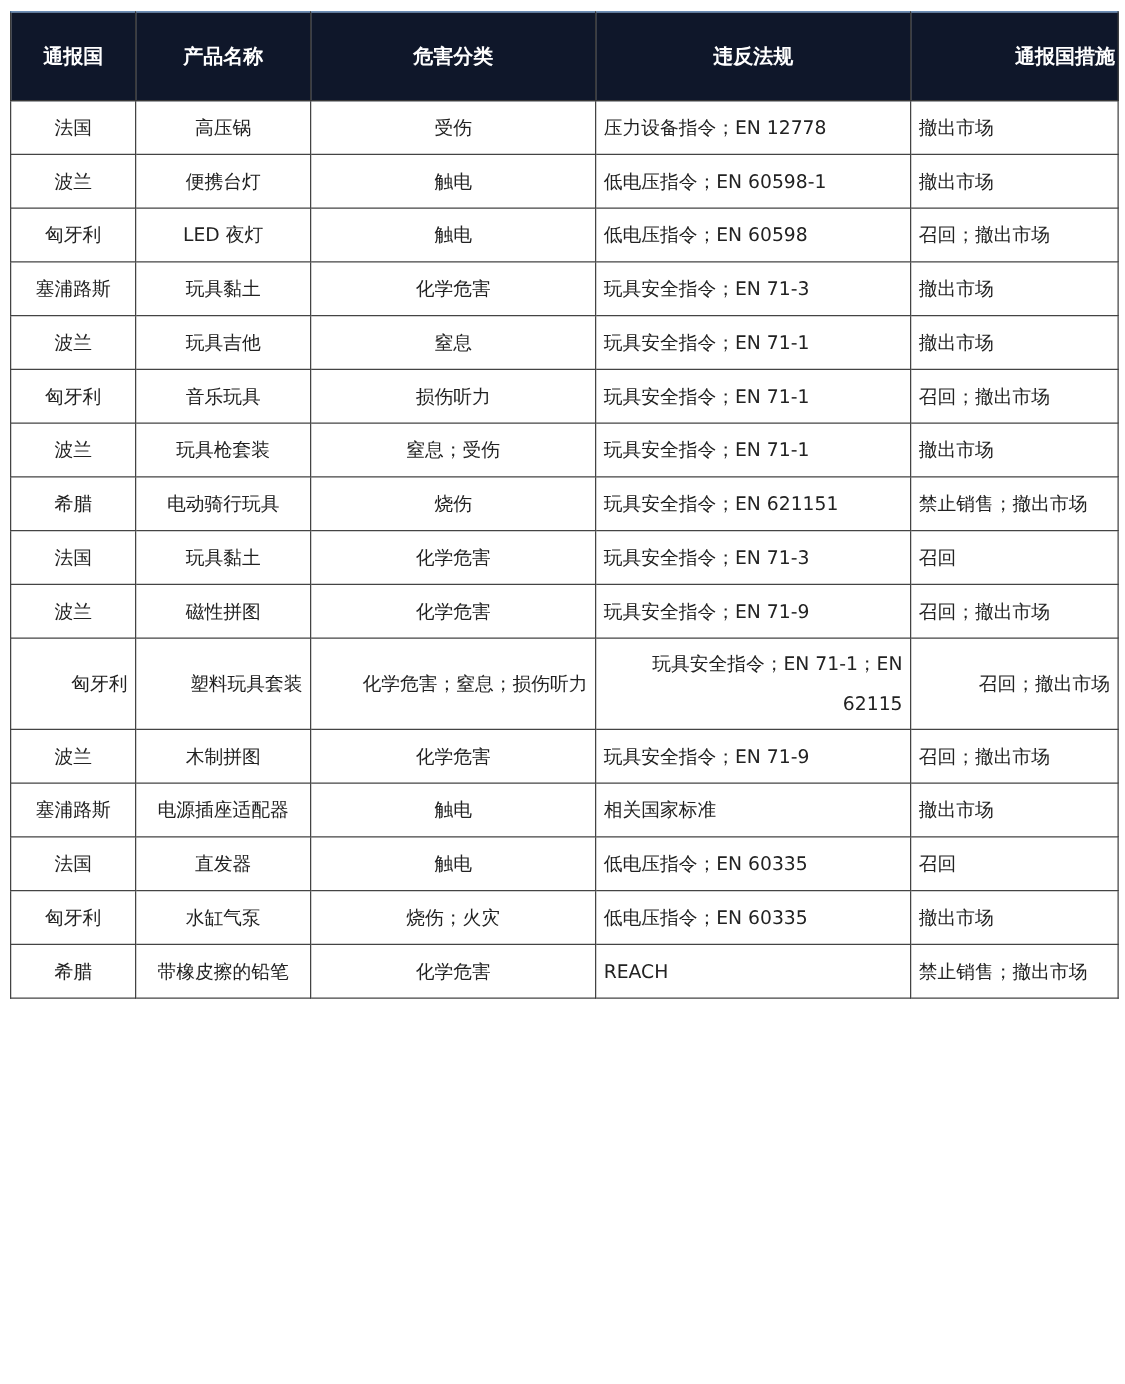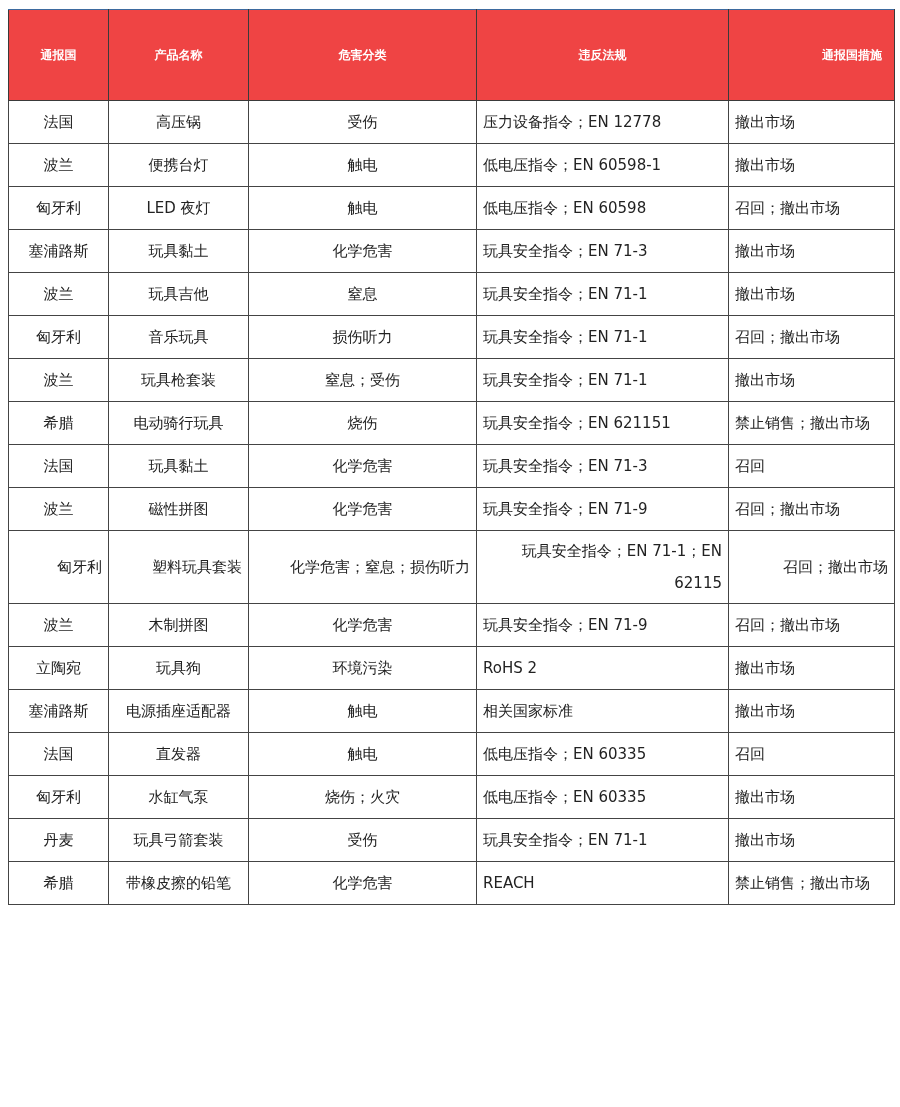--- a/index.html
+++ b/index.html
@@ -2,22 +2,22 @@
 <html><head>
 <meta charset="utf-8">
 <style>
   html, body { margin: 0; padding: 0; background: #ffffff; }
   body { width: 900px; height: 1107px; position: relative; overflow: hidden;
          font-family: "DejaVu Sans", "Liberation Sans", sans-serif; }
   table { position: absolute; left: 8px; top: 9px; border-collapse: collapse;
           table-layout: fixed; width: 886px; }
   col.c0 { width: 100px; } col.c1 { width: 140px; } col.c2 { width: 228px; }
   col.c3 { width: 252px; } col.c4 { width: 166px; }
-  th { background: #ef4444; color: #ffffff; font-weight: bold; font-size: 12px;
-       height: 66px; border: 1.5px solid #3a3a3a; border-top-color:#3d6a9f; padding: 12px; }
+  th { background: #0f172a; color: #ffffff; font-weight: bold; font-size: 16px;
+       height: 66px; border: 1.5px solid #3a3a3a; border-top-color:#3d6a9f; padding: 2px; }
   td { border: 1.5px solid #444; font-size: 15px; color: #222; padding: 0 6px;
        height: 42px; line-height: 32px; }
   td.center { text-align: center; }
   td.left { text-align: left; }
   tr.tall td { height: 72px; text-align: right; }
   th.left { text-align: right; padding-left: 6px; }
 </style>
 </head>
 <body>
 
@@ -117,27 +117,20 @@
         <td class="left">召回；撤出市场</td>
       </tr>
       <tr>
         <td class="center">波兰</td>
         <td class="center">木制拼图</td>
         <td class="center">化学危害</td>
         <td class="left">玩具安全指令；EN   71-9</td>
         <td class="left">召回；撤出市场</td>
       </tr>
       <tr>
-        <td class="center">立陶宛</td>
-        <td class="center">玩具狗</td>
-        <td class="center">环境污染</td>
-        <td class="left">RoHS   2</td>
-        <td class="left">撤出市场</td>
-      </tr>
-      <tr>
         <td class="center">塞浦路斯</td>
         <td class="center">电源插座适配器</td>
         <td class="center">触电</td>
         <td class="left">相关国家标准</td>
         <td class="left">撤出市场</td>
       </tr>
       <tr>
         <td class="center">法国</td>
         <td class="center">直发器</td>
         <td class="center">触电</td>
@@ -145,27 +138,20 @@
         <td class="left">召回</td>
       </tr>
       <tr>
         <td class="center">匈牙利</td>
         <td class="center">水缸气泵</td>
         <td class="center">烧伤；火灾</td>
         <td class="left">低电压指令；EN   60335</td>
         <td class="left">撤出市场</td>
       </tr>
       <tr>
-        <td class="center">丹麦</td>
-        <td class="center">玩具弓箭套装</td>
-        <td class="center">受伤</td>
-        <td class="left">玩具安全指令；EN   71-1</td>
-        <td class="left">撤出市场</td>
-      </tr>
-      <tr>
         <td class="center">希腊</td>
         <td class="center">带橡皮擦的铅笔</td>
         <td class="center">化学危害</td>
         <td class="left">REACH</td>
         <td class="left">禁止销售；撤出市场</td>
       </tr>
     </tbody>
 </table>
 
 </body></html>

